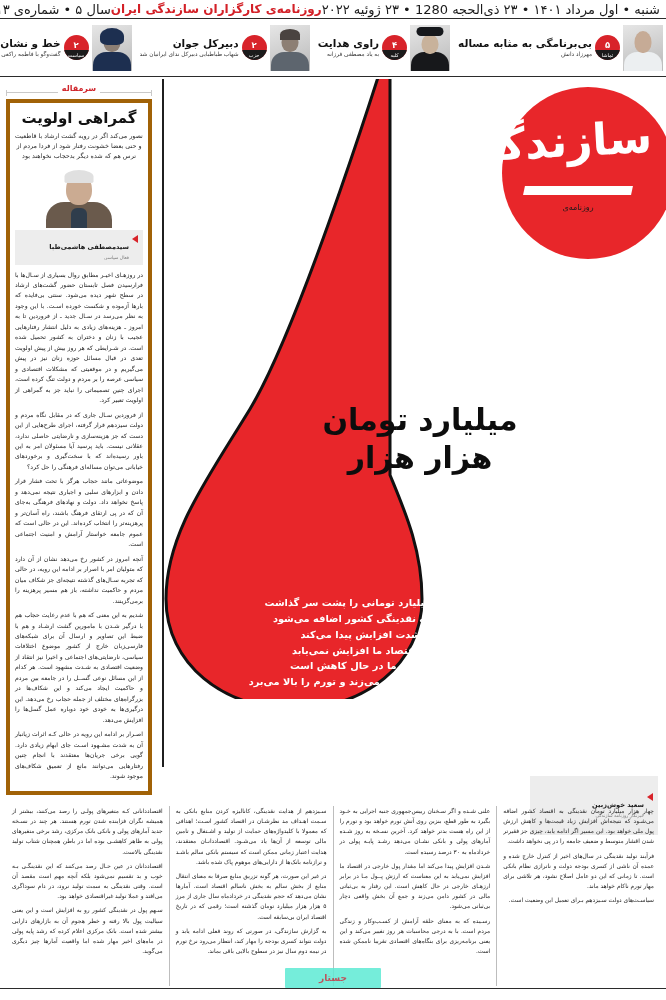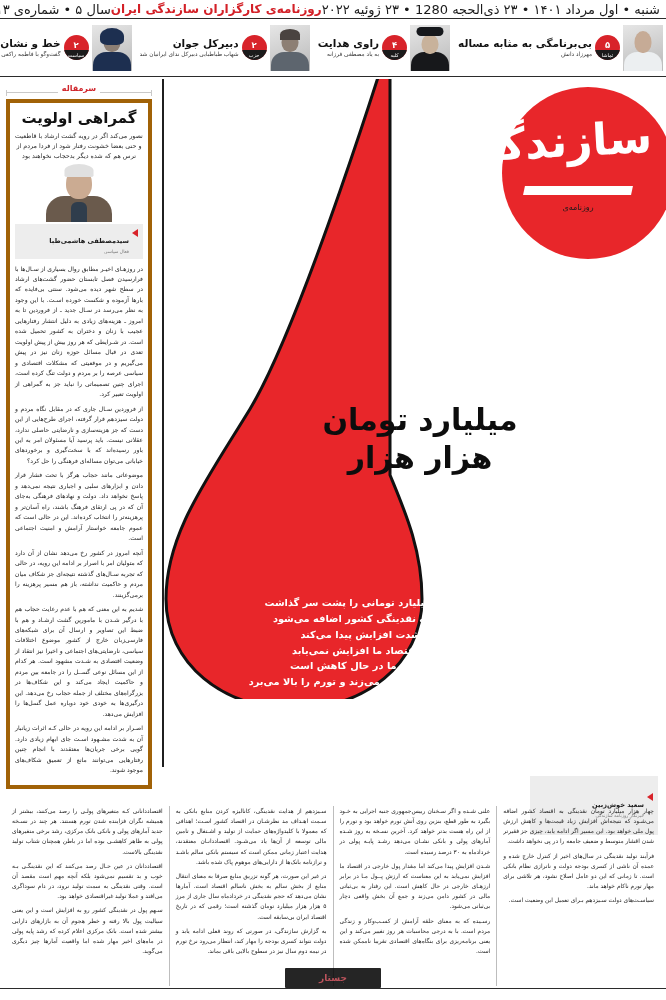--- a/index.html
+++ b/index.html
@@ -92,21 +92,21 @@
   .sarmaghale{
     display:flex;align-items:flex-end;gap:4px;margin:2px 0 6px;
   }
   .sarmaghale .line{flex:1 1 auto;height:1px;background:#c9c9c9;position:relative;}
   .sarmaghale .line::after{content:"";position:absolute;left:0;top:-2.5px;width:1px;height:6px;background:#c9c9c9;}
   .sarmaghale .line.r::after{left:auto;right:0;}
   .sarmaghale .lbl{font-size:8px;color:#d0262c;font-weight:bold;white-space:nowrap;}
 
   .ed-box{border:4px solid #a16207;padding:6px 5px 5px;box-sizing:border-box;}
   .ed-title{font-size:15px;font-weight:bold;text-align:center;line-height:1.2;margin-bottom:5px;color:#111;}
-  .ed-deck{font-size:6.4px;line-height:1.55;text-align:center;color:#2a2a2a;}
+  .ed-deck{font-size:6.4px;line-height:1.55;text-align:center;color:#2a2a2a;margin-bottom:6px;}
   .ed-photo{
     width:100%;height:60px;position:relative;overflow:hidden;background:#ffffff;
     margin-bottom:2px;
   }
   .ed-photo .p-head{position:absolute;left:50%;top:6px;transform:translateX(-50%);width:26px;height:31px;border-radius:50% 50% 45% 45%;background:#cbab92;}
   .ed-photo .p-hair{position:absolute;left:50%;top:2px;transform:translateX(-50%);width:29px;height:13px;border-radius:50% 50% 10% 10%;background:#e0e0e0;}
   .ed-photo .p-body{position:absolute;left:50%;bottom:0;transform:translateX(-50%);width:66px;height:26px;border-radius:18px 18px 0 0;background:#6a5a4c;}
   .ed-photo .p-shirt{position:absolute;left:50%;bottom:0;transform:translateX(-50%);width:16px;height:20px;background:#2f3d4c;border-radius:6px 6px 0 0;}
   .ed-byline{
     background:#ededed;padding:4px 5px 4px 4px;display:flex;align-items:flex-start;gap:3px;
@@ -190,21 +190,21 @@
   }
   .col:last-child{border-left:none;}
   .col p{margin:0 0 4px;}
 
   .footer-rule{
     position:absolute;left:0;top:988px;width:666px;height:0;
     border-top:1.6px solid #2b2b2b;
   }
   .stamp{
     position:absolute;left:50%;transform:translateX(-50%);top:968px;
-    width:96px;height:20px;background:#000000;opacity:.85;
+    width:96px;height:20px;background:#5eead4;opacity:.85;
     display:flex;align-items:center;justify-content:center;
     color:#b23640;font-size:9px;font-weight:bold;letter-spacing:1px;
     border-radius:1px;
   }
 </style>
 </head>
 <body>
 
 <div class="page">
 

